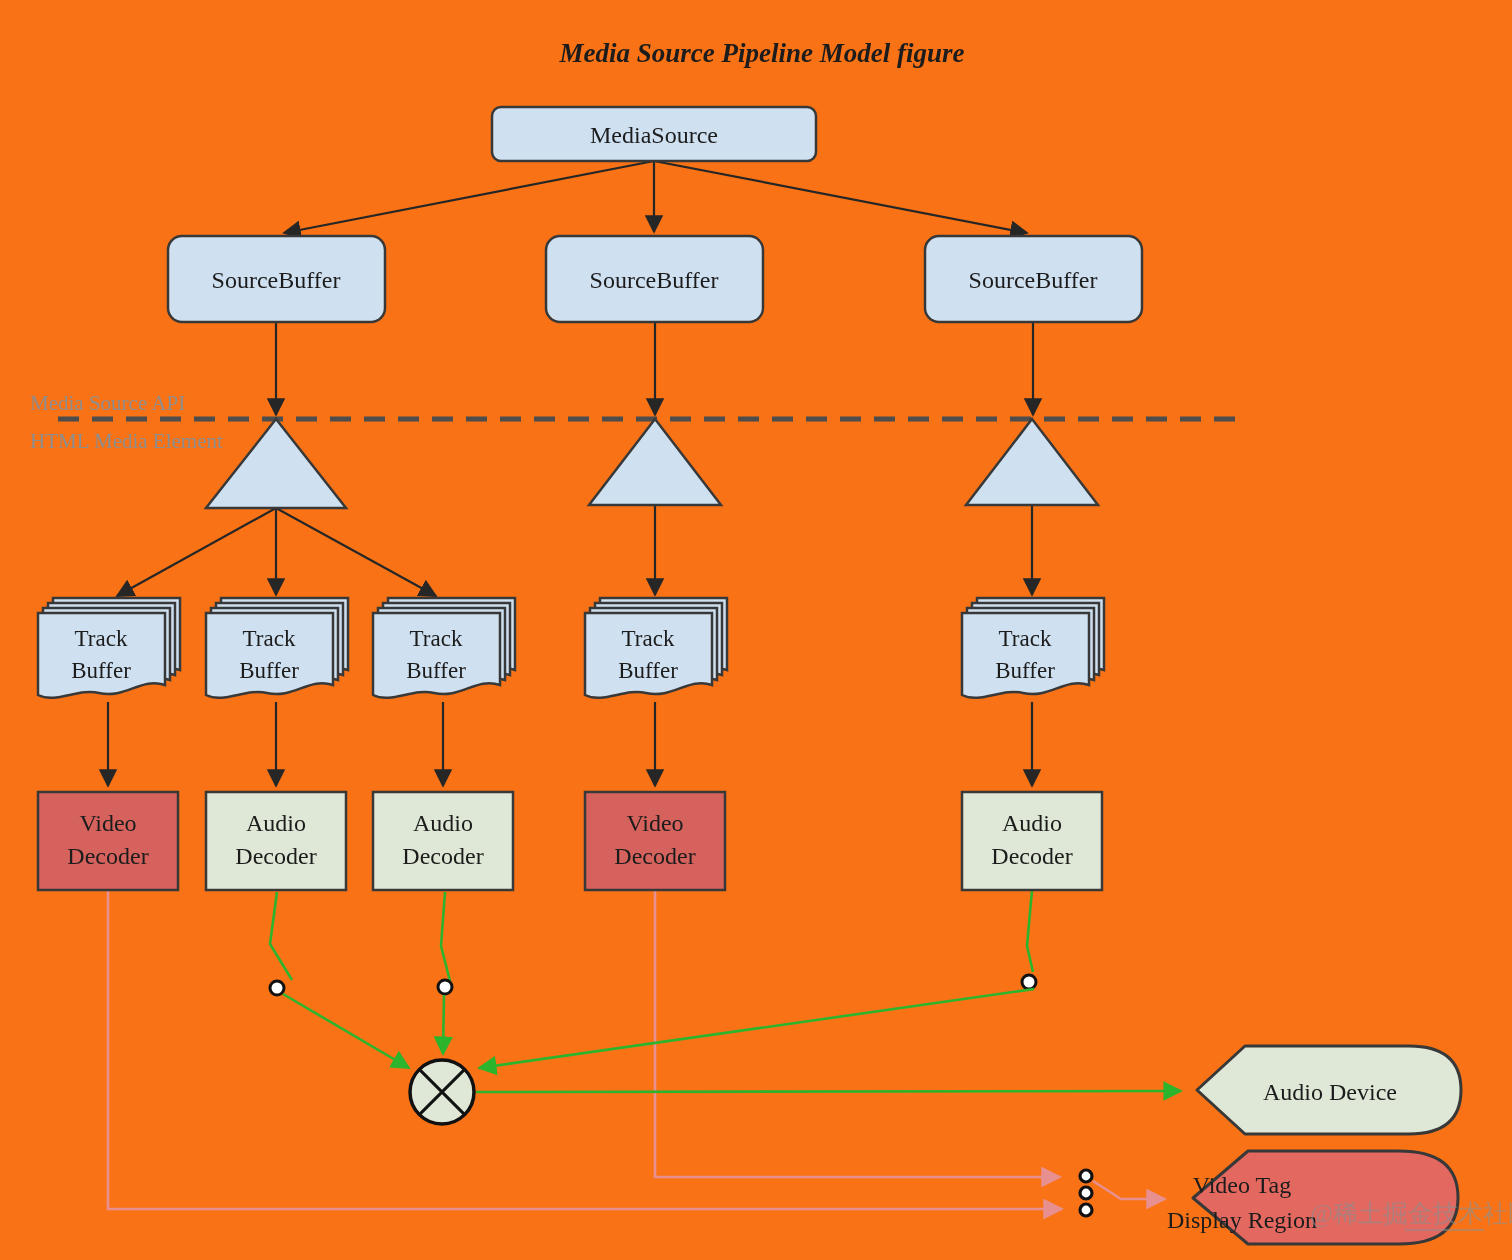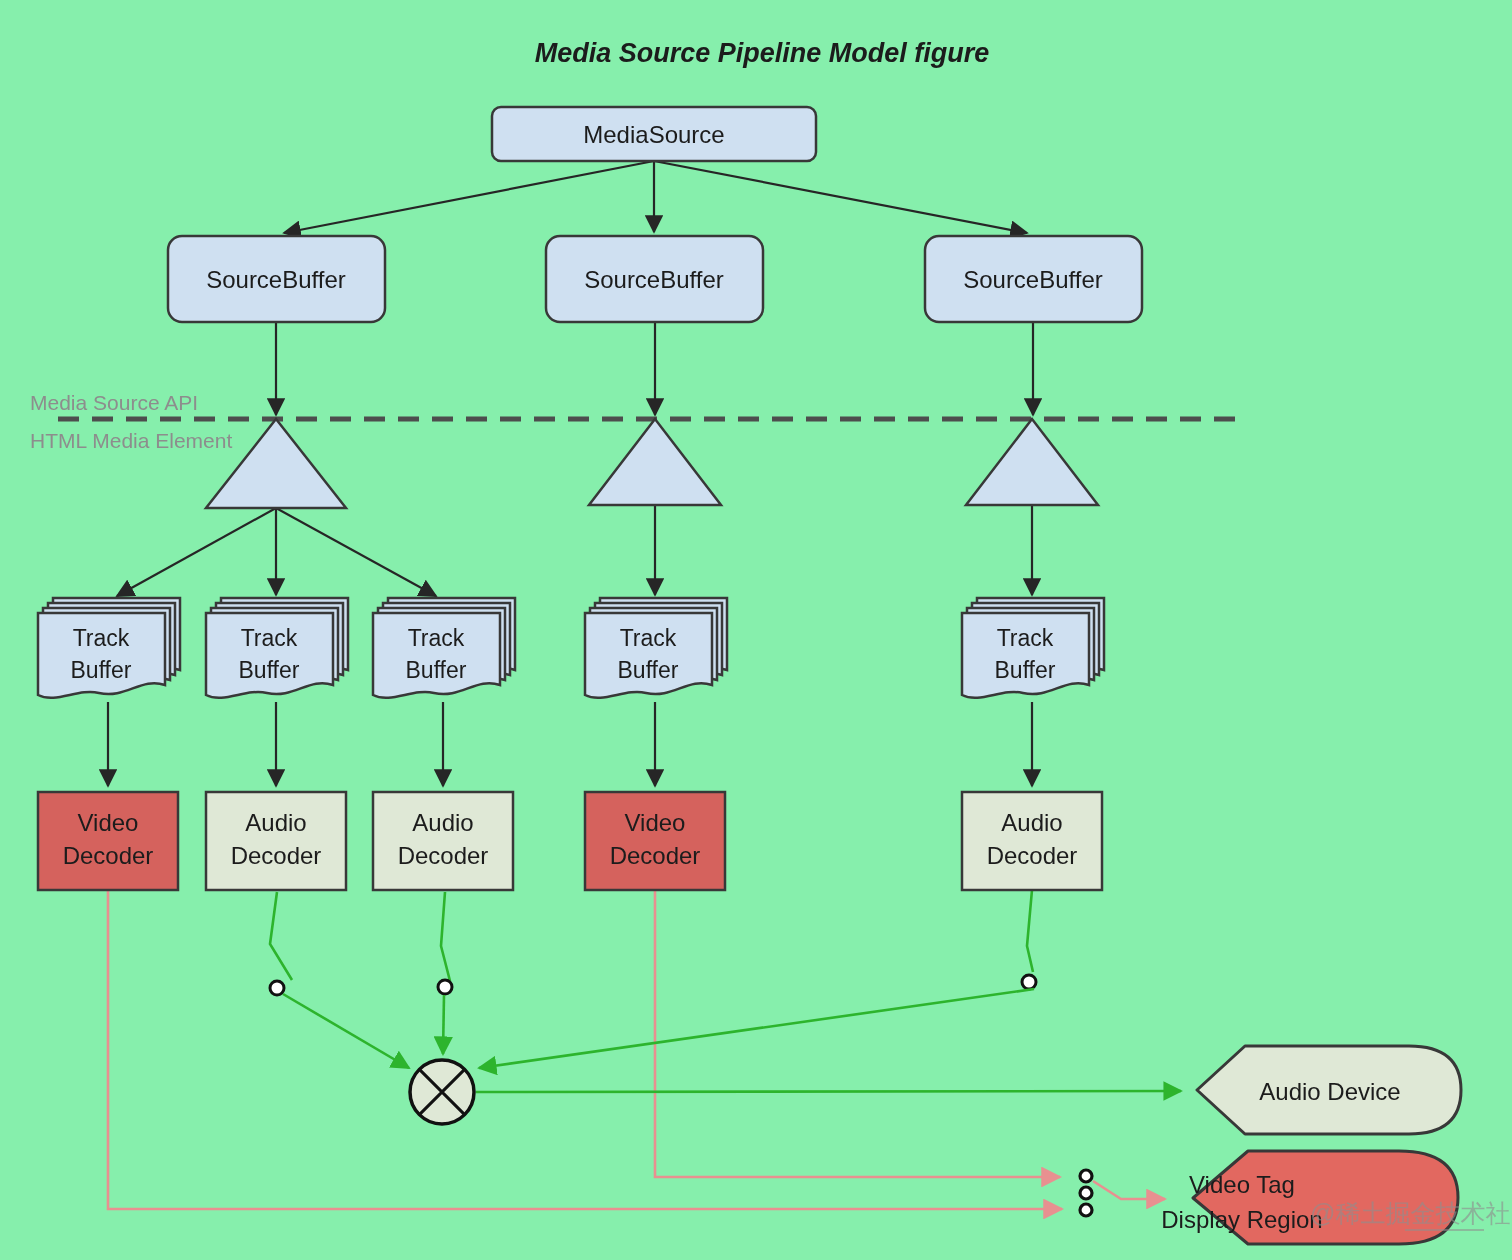--- a/index.html
+++ b/index.html
@@ -1,17 +1,17 @@
 <!DOCTYPE html>
 <html style="--node-blue: #cfe0f1; --node-green: #dfe8d6; --node-red: #d5625d; --tag-red: #e26860; --border-dark: #383838; --line-black: #262626; --line-green: #2db42d; --line-red: #e89090; --label-gray: #8d8d8d; --text-dark: #1c1c1c;"><head>
 <meta charset="utf-8">
 <style>
   html,body{margin:0;padding:0;background:#fff;}
-  .stage{position:relative;width:1512px;height:1260px;background:#86efac;overflow:hidden;
-         font-family:Liberation Sans, sans-serif;}
+  .stage{position:relative;width:1512px;height:1260px;background:#f97316;overflow:hidden;
+         font-family:Liberation Serif, serif;}
   svg{display:block;}
   
   .blue-node{fill:var(--node-blue);stroke:var(--border-dark);stroke-width:2.5;}
   .green-node{fill:var(--node-green);stroke:var(--border-dark);stroke-width:2.5;}
   .red-node{fill:var(--node-red);stroke:var(--border-dark);stroke-width:2.5;}
   .tag-red-node{fill:var(--tag-red);stroke:var(--border-dark);stroke-width:3;}
   .device-green-node{fill:var(--node-green);stroke:var(--border-dark);stroke-width:3;}
   .mixer{fill:var(--node-green);stroke:#111;stroke-width:3.5;}
   .mixer-x{stroke:#111;stroke-width:3;fill:none;}
   

